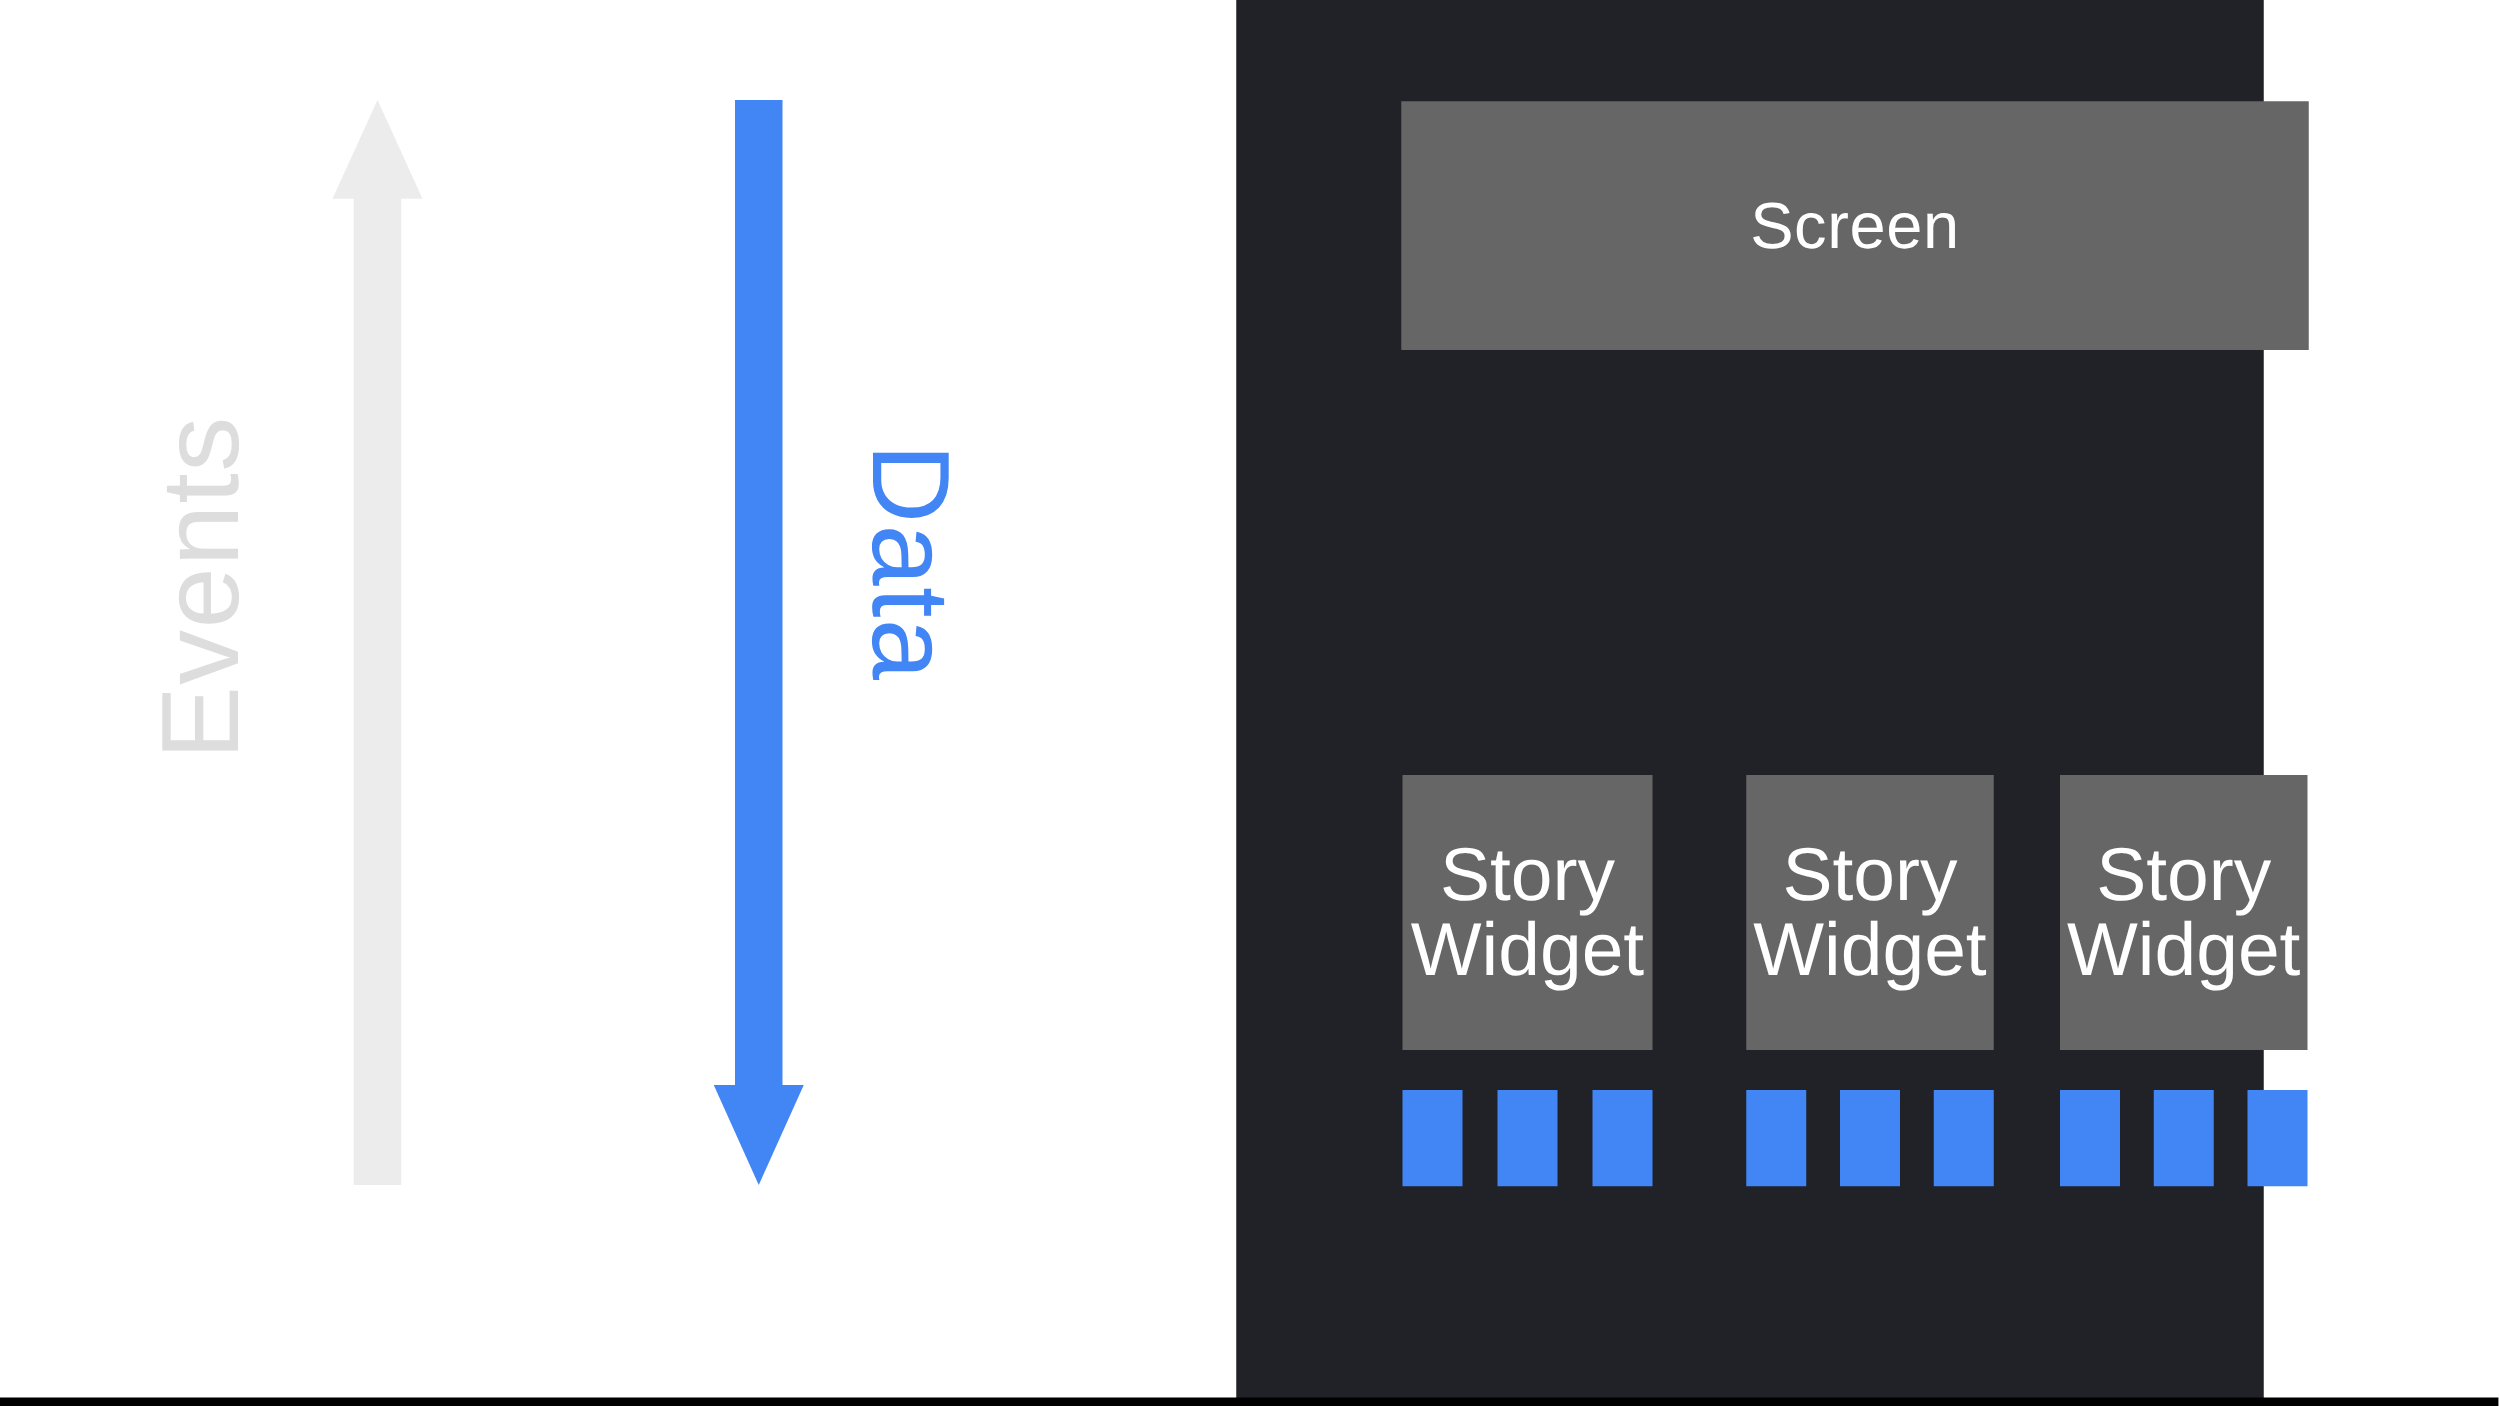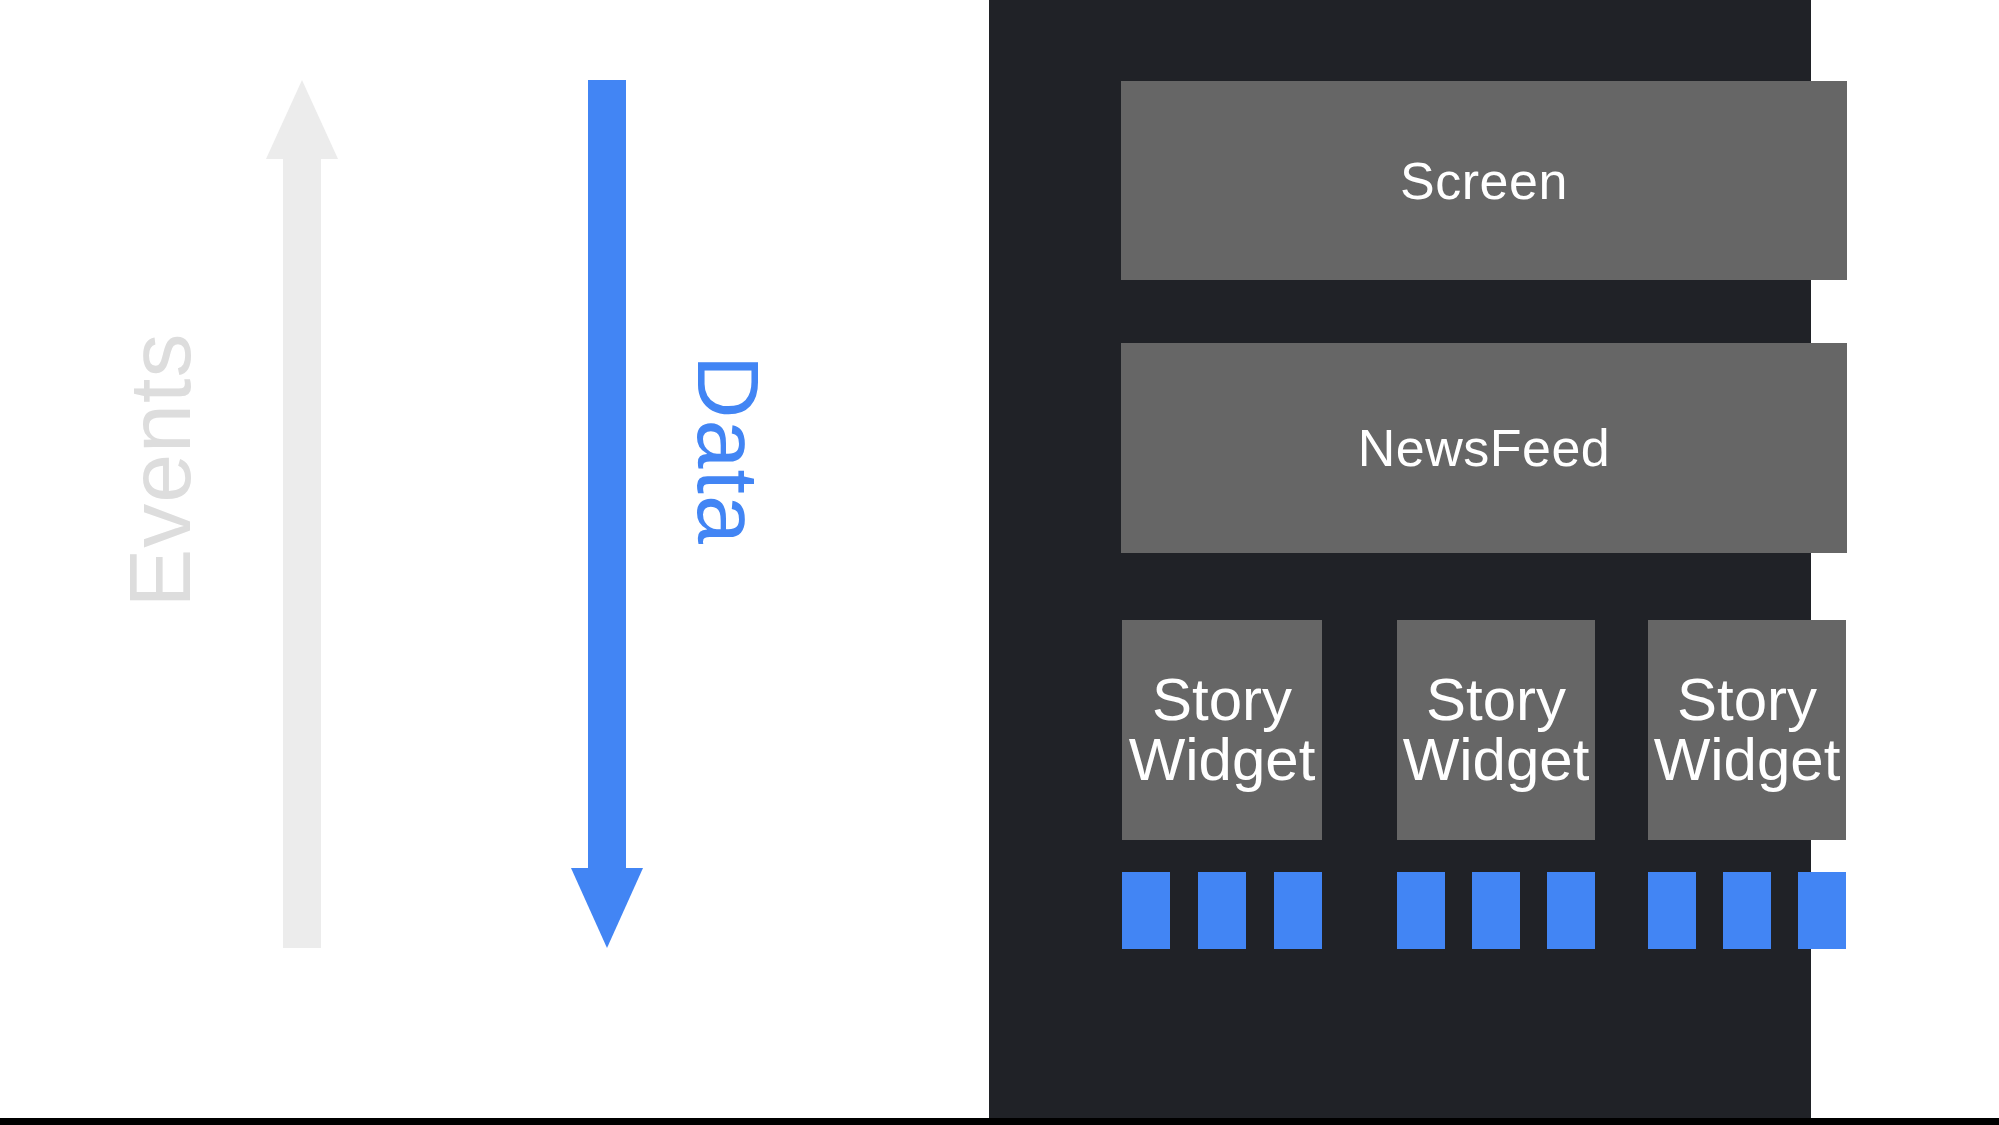--- a/index.html
+++ b/index.html
@@ -82,23 +82,20 @@
   <div class="rot-label events-label">Events</div>
 
   <div class="shaft data-shaft"></div>
   <div class="data-head"></div>
   <div class="rot-label data-label">Data</div>
 
   <div class="panel">
     <div class="node screen-box">
       <span>Screen</span>
     </div>
-    <div class="node newsfeed-box">
-      <span>NewsFeed</span>
-    </div>
     <div class="story-row" id="story-row">
         <div class="story-col">
           <div class="story-box"><span>Story
 Widget</span></div>
           <div class="block-row">
             <div class="block"></div>
             <div class="block"></div>
             <div class="block"></div>
           </div>
         </div>

